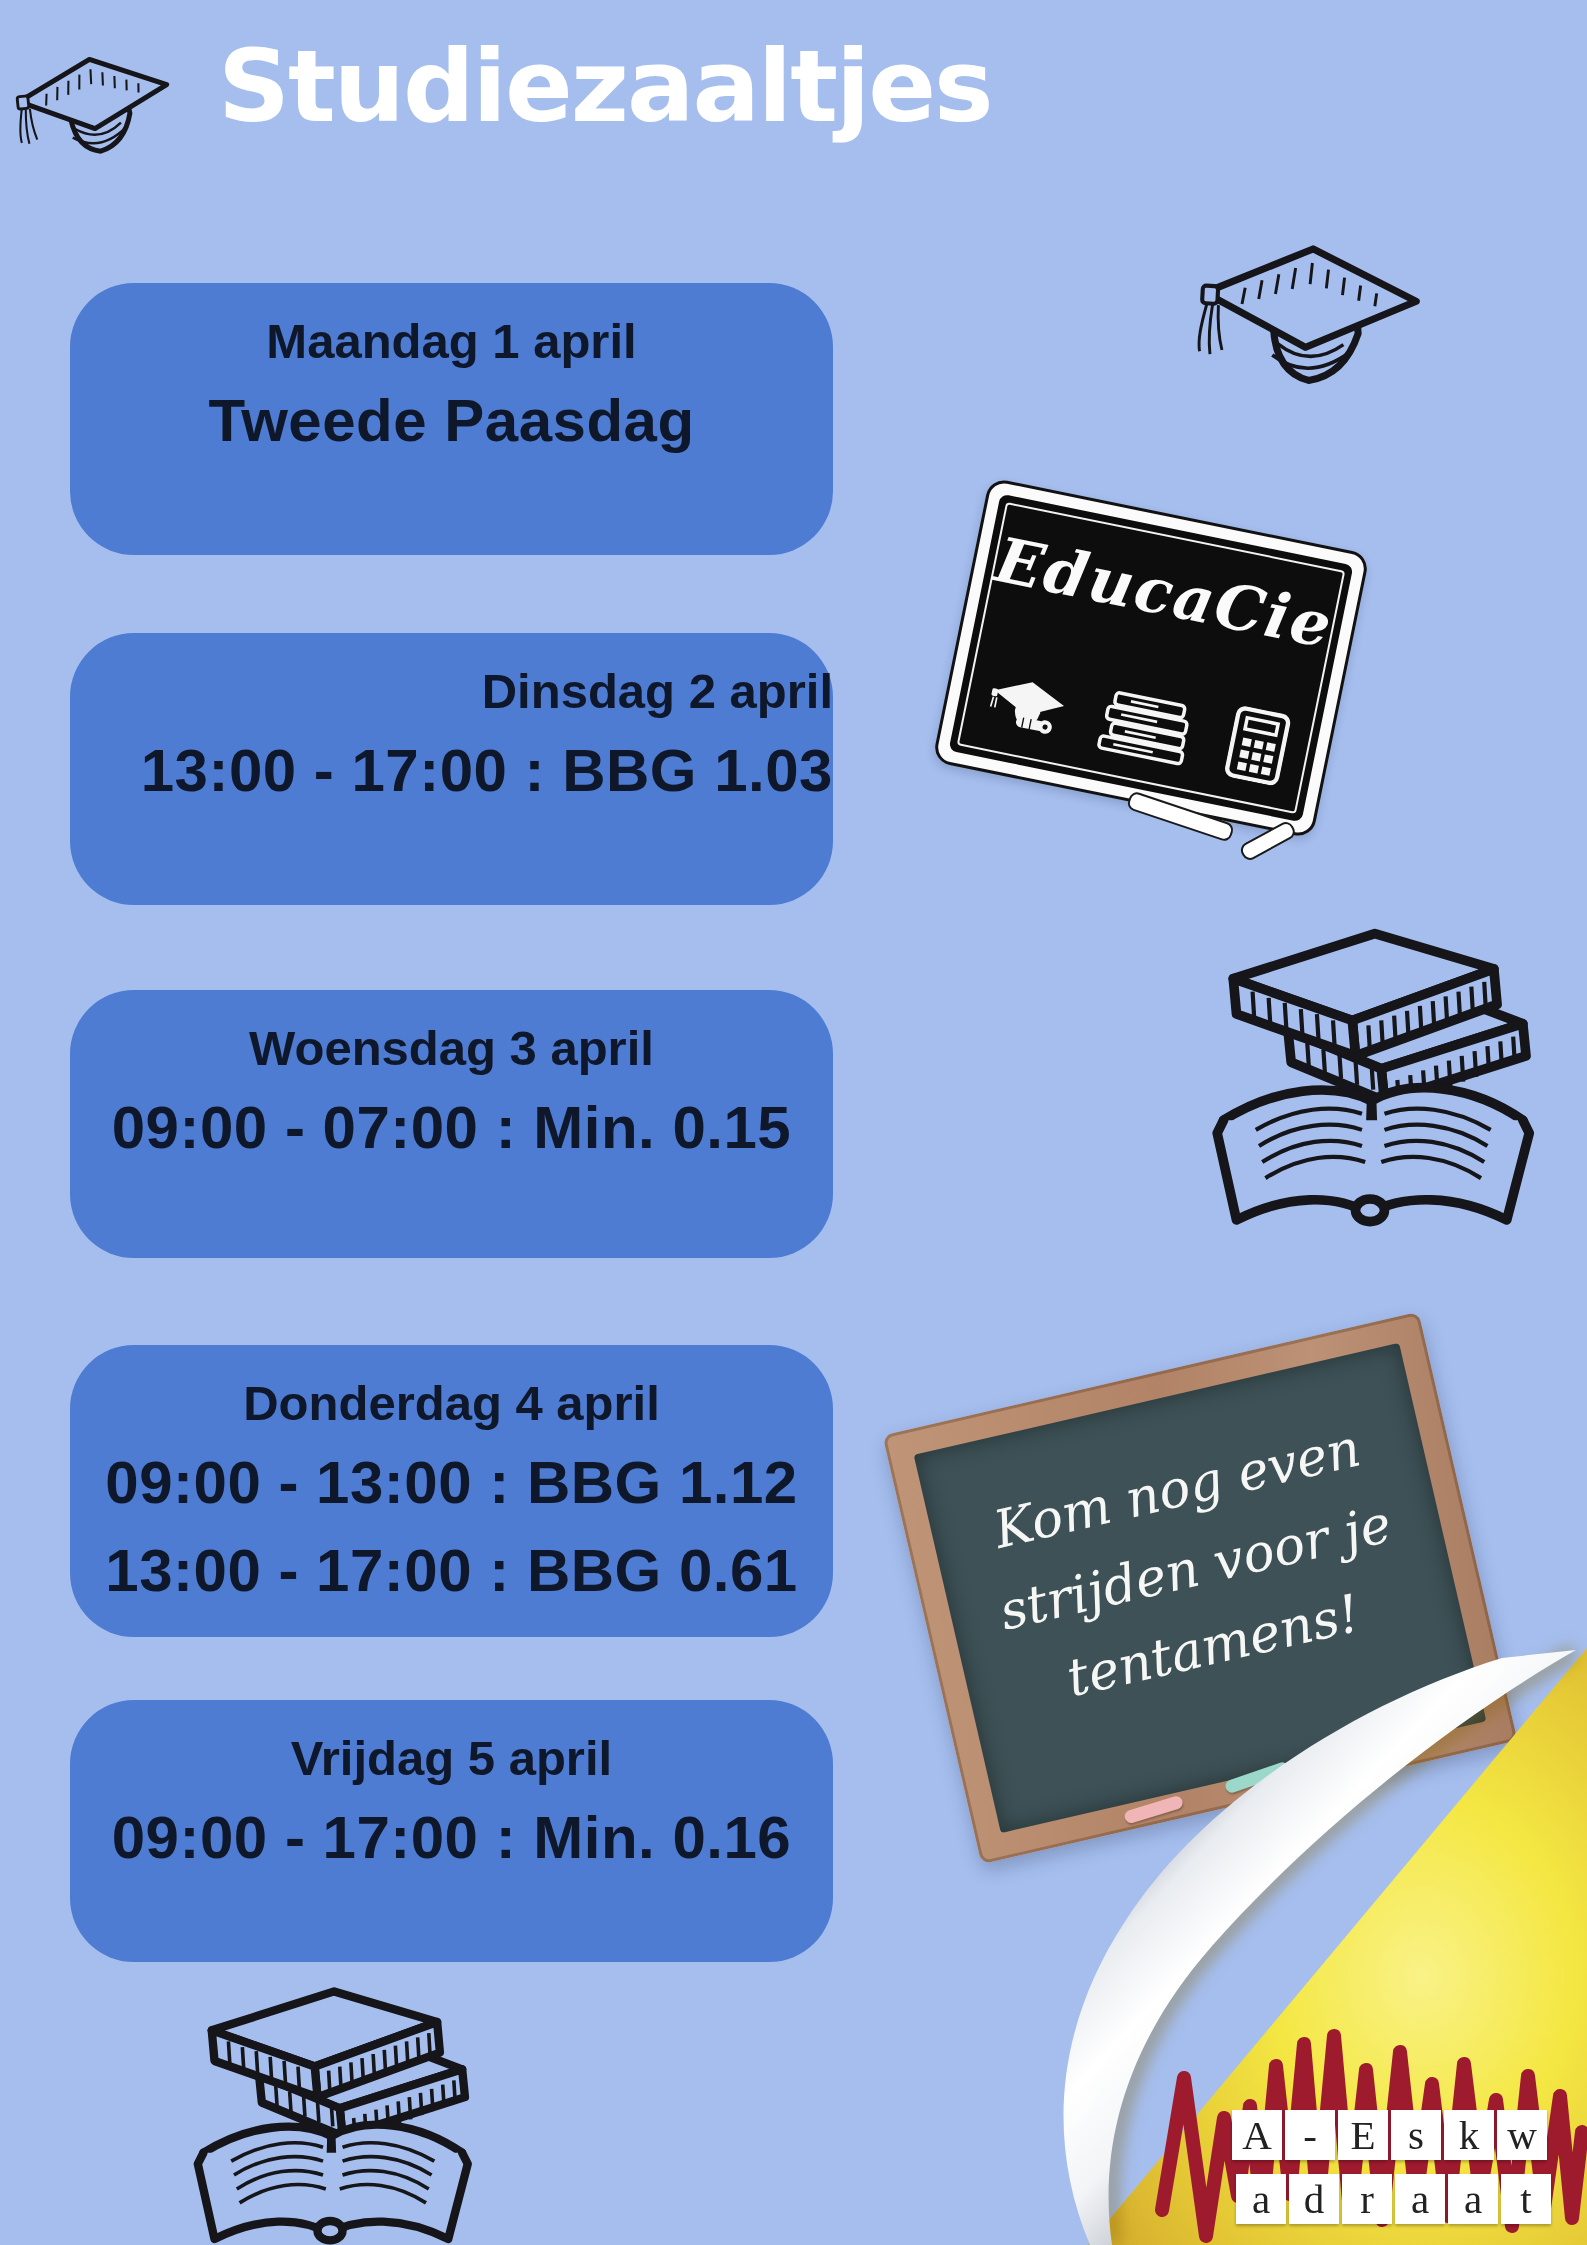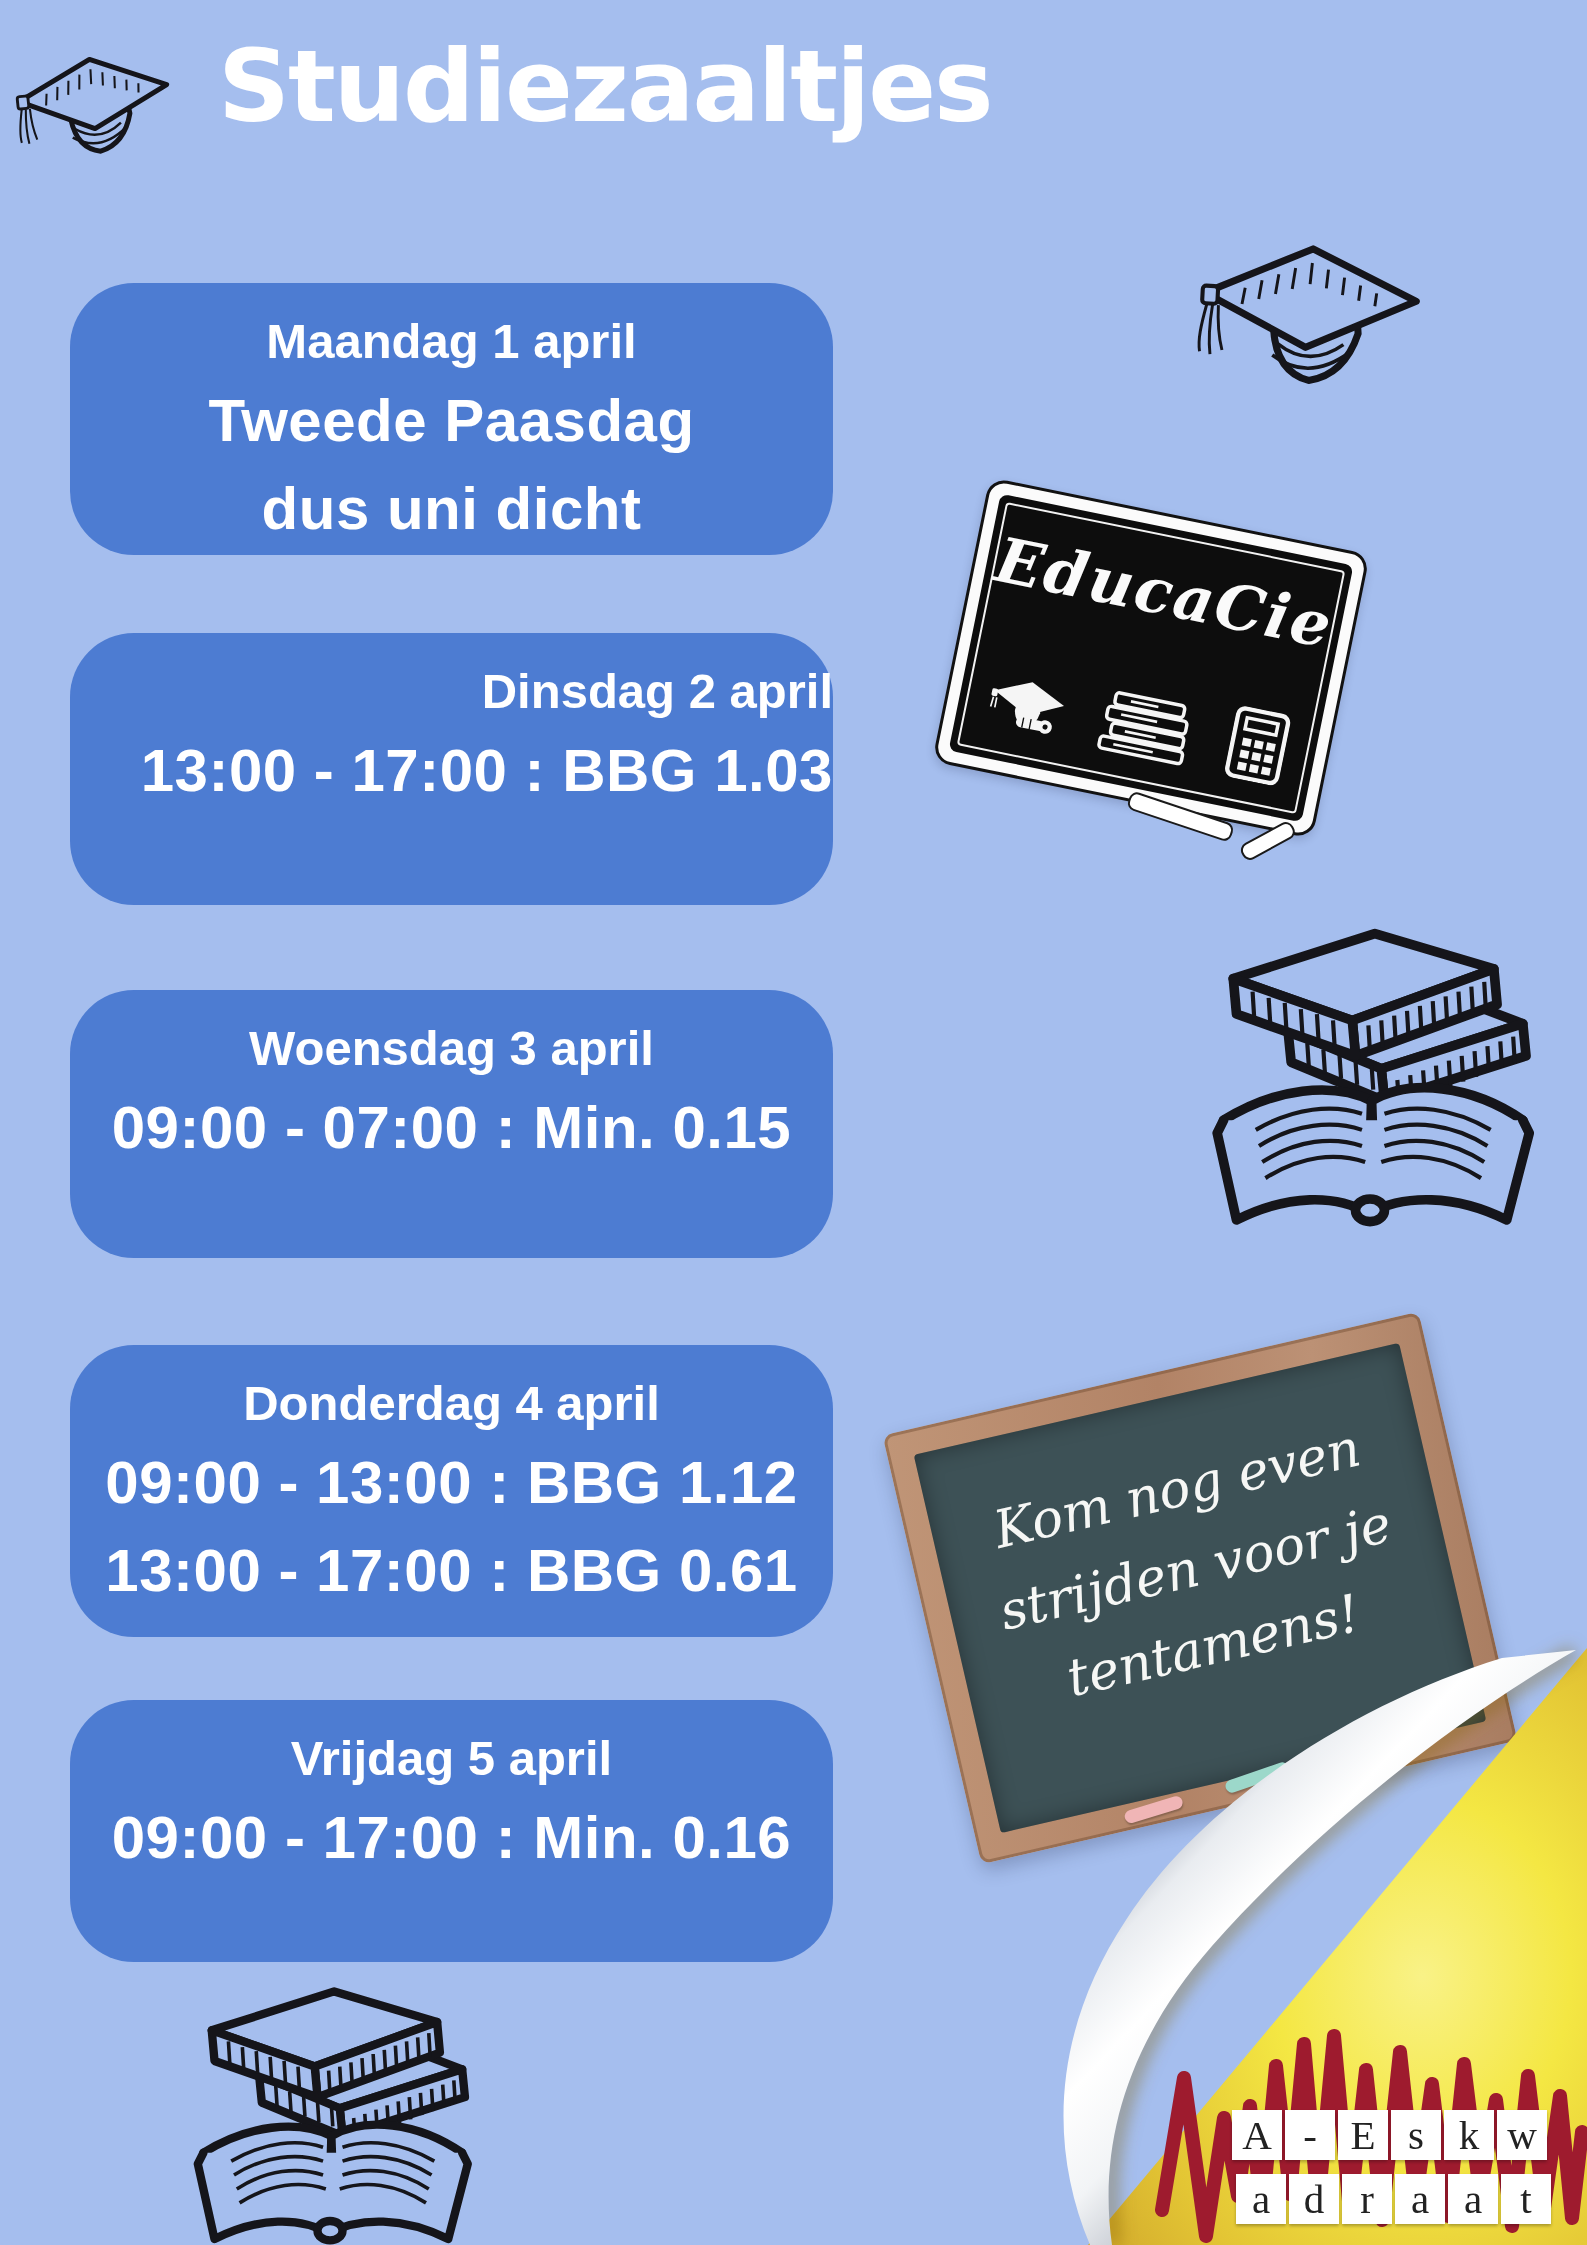--- a/index.html
+++ b/index.html
@@ -14,21 +14,21 @@
   .title{
     position:absolute;left:218px;top:28px;
     font-family:"DejaVu Sans",sans-serif;
     font-weight:800;font-size:100px;letter-spacing:-2px;
     color:#ffffff;
   }
   
   .card{
     position:absolute;left:70px;width:763px;
     background:#4d7cd2;border-radius:64px;
-    color:#ffffff;text-align:center;
+    color:#0f172a;text-align:center;
     box-sizing:border-box;padding-top:30px;
   }
   .c1{top:283px;height:272px;}
   .c2{top:633px;height:272px;text-align:right;}
   .c3{top:990px;height:268px;}
   .c4{top:1345px;height:292px;}
   .c5{top:1700px;height:262px;}
   .card-title{font-size:49px;font-weight:bold;line-height:1.15;margin-bottom:16px;}
   .card-line{font-size:60px;font-weight:bold;line-height:1.2;margin-top:16px;letter-spacing:0.5px;}
   
@@ -151,21 +151,20 @@
 
   <div class="title">Studiezaaltjes</div>
 
   <svg class="cap-tr" viewBox="0 0 200 150">
       <use href="#gradcap-sym"></use>
     </svg>
 
   <div class="card c1">
     <div class="card-title">Maandag 1 april</div>
     <div class="card-line">Tweede Paasdag</div>
-    <div class="card-line">dus uni dicht</div>
   </div>
 
   <div class="card c2">
     <div class="card-title">Dinsdag 2 april</div>
     <div class="card-line">13:00 - 17:00 : BBG 1.03</div>
   </div>
 
   <div class="card c3">
     <div class="card-title">Woensdag 3 april</div>
     <div class="card-line">09:00 - 07:00 : Min. 0.15</div>

